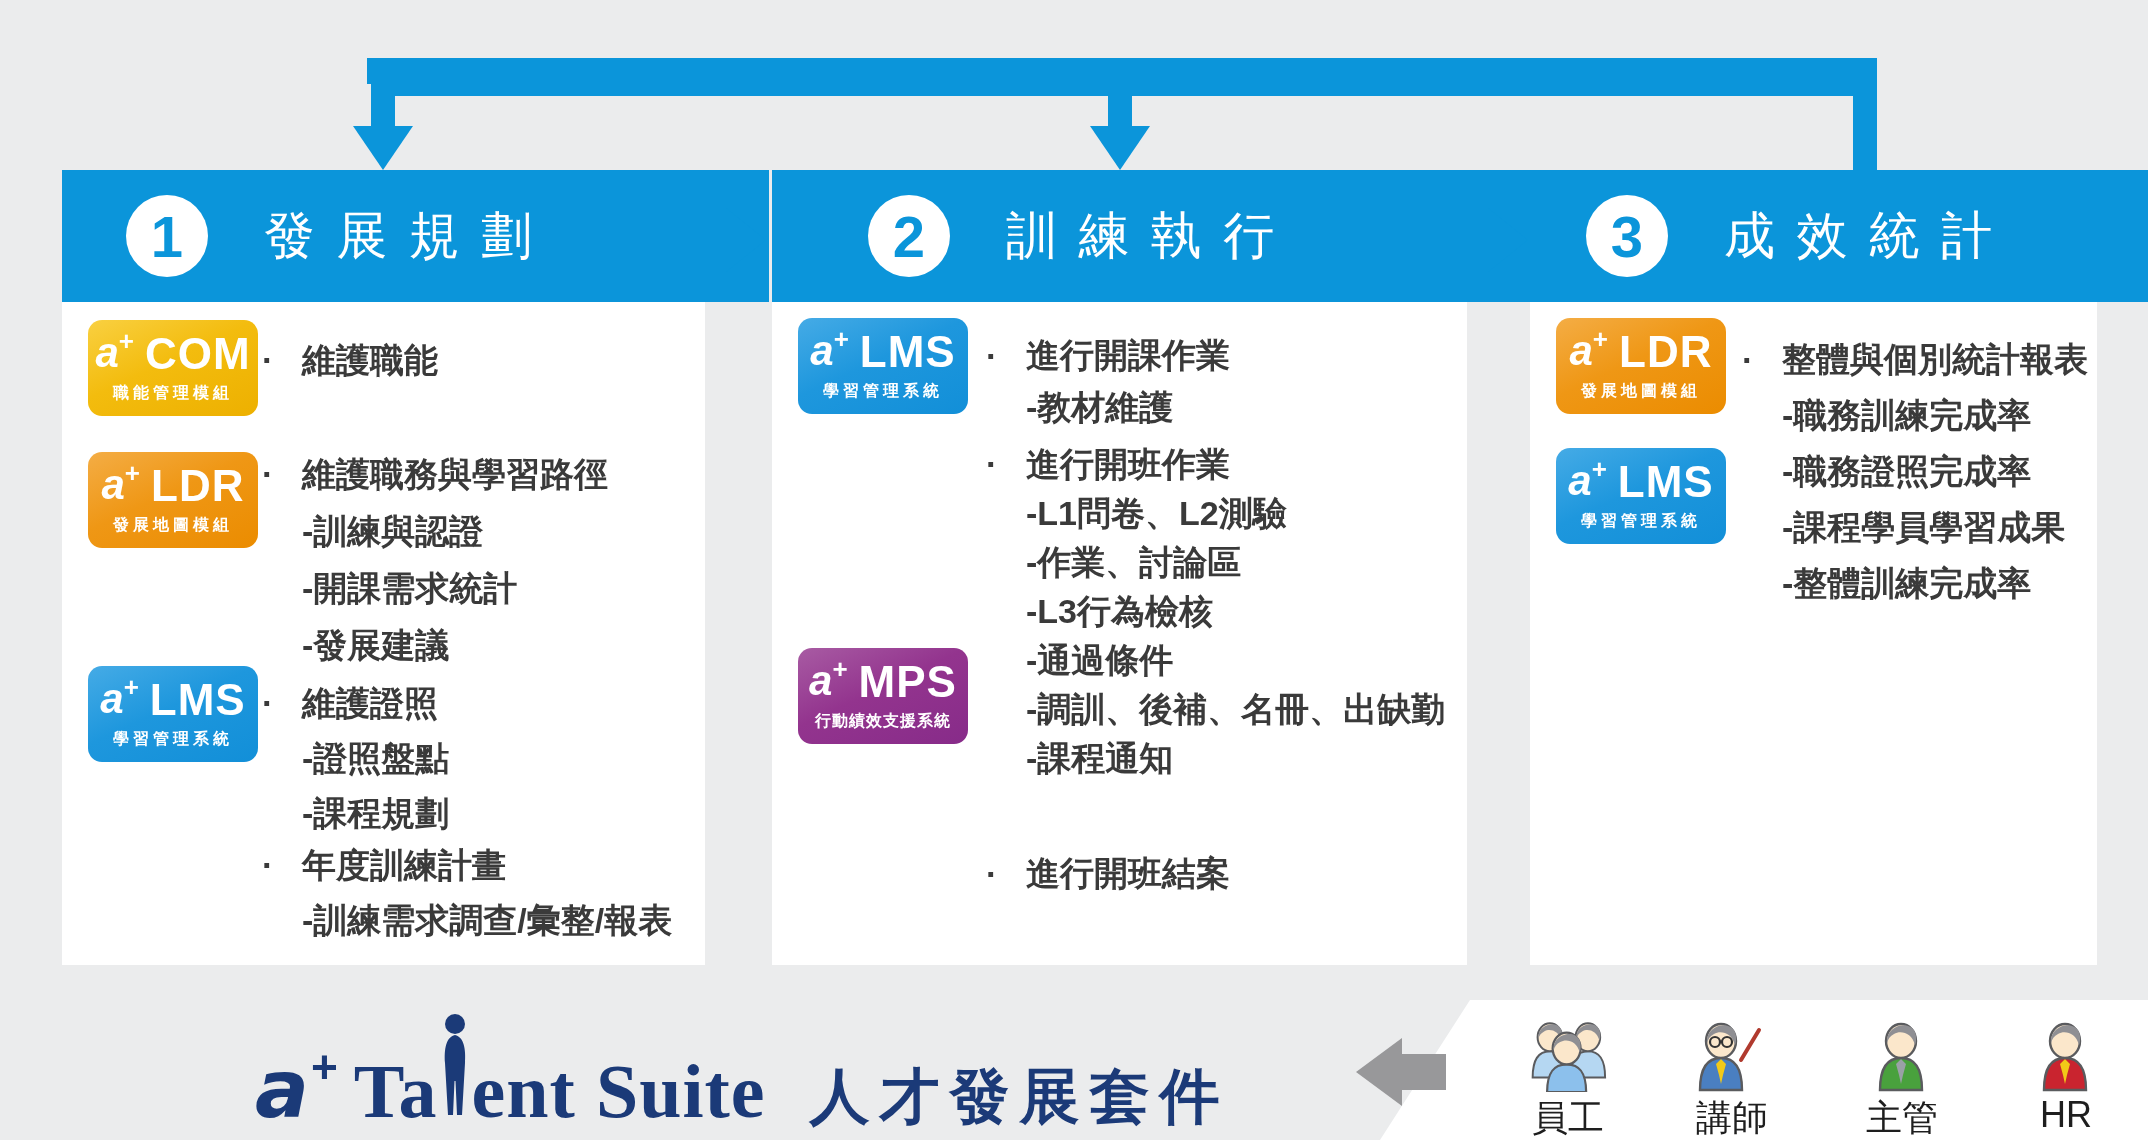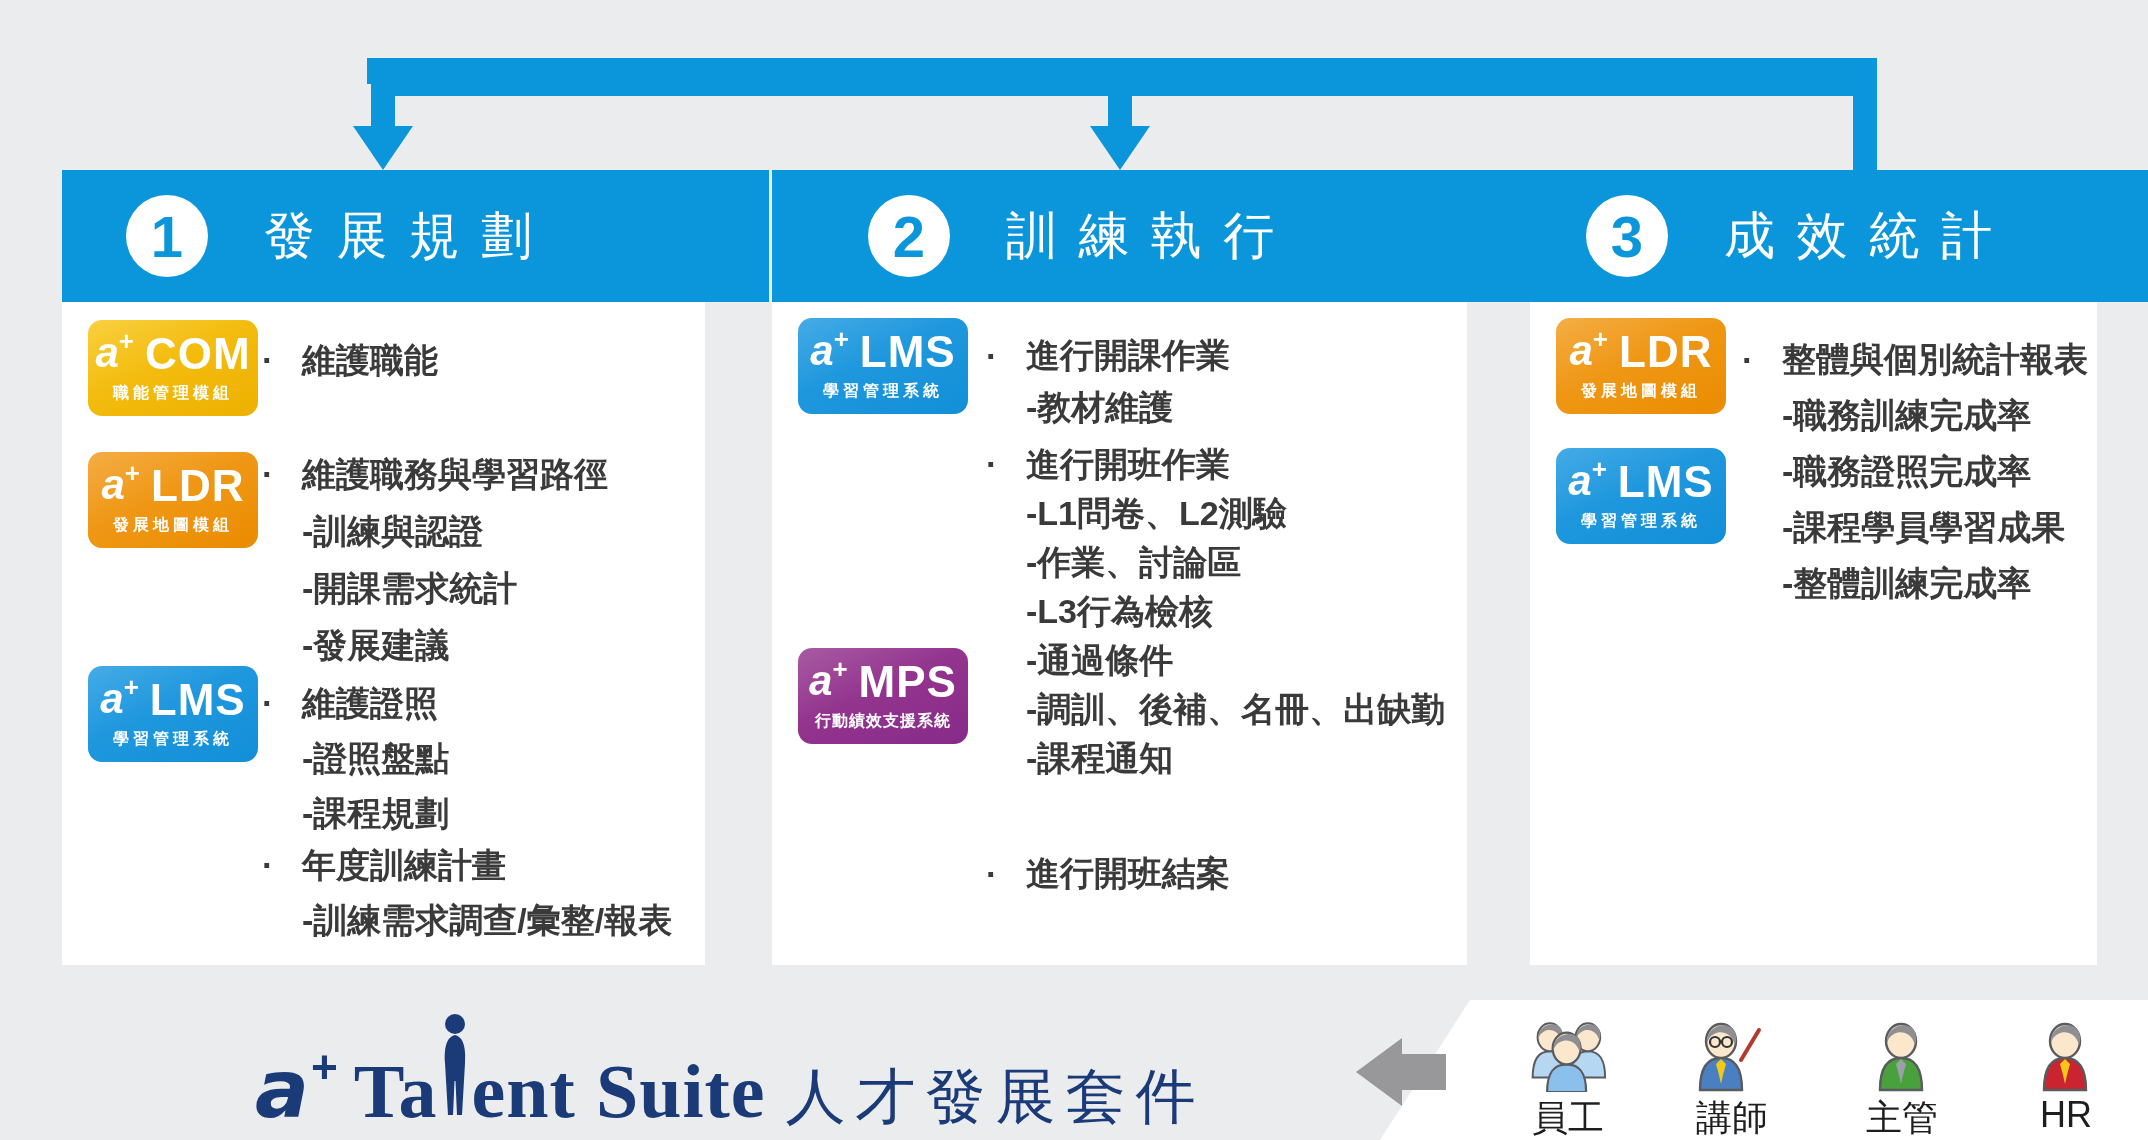--- a/index.html
+++ b/index.html
@@ -49,21 +49,21 @@
   .lh57 .line{height:57px;} .lh55 .line{height:55px;} .lh52 .line{height:52px;} .lh49 .line{height:49px;} .lh56 .line{height:56px;}
   .dot{width:30px;text-align:left;flex:none;}
   .headtext{margin-left:10px;}
   .sub{padding-left:40px;}
   
   .logo{position:absolute;left:255px;top:1008px;display:flex;align-items:baseline;color:#1b3a78;}
   .logo-a{font-size:80px;font-weight:bold;font-style:italic;font-family:"DejaVu Sans",sans-serif;}
   .logo-plus{font-size:46px;font-weight:bold;position:relative;top:-34px;margin-left:2px;}
   .logo-serif{font-family:"Liberation Serif",serif;font-weight:bold;font-size:76px;letter-spacing:1px;}
   .logo-man{margin:0 2px;}
-  .logo-cjk{font-size:60px;font-weight:normal;letter-spacing:10px;margin-left:20px;}
+  .logo-cjk{font-size:60px;font-weight:bold;letter-spacing:10px;margin-left:44px;}
   .band{position:absolute;left:1340px;top:1000px;width:808px;height:140px;background:#ffffff;
     clip-path:polygon(130px 0,100% 0,100% 100%,40px 100%);}
   .back-arrow{position:absolute;left:1356px;top:1038px;display:flex;align-items:center;}
   .ba-tri{width:0;height:0;border-top:34px solid transparent;border-bottom:34px solid transparent;
     border-right:46px solid #98989a;}
   .ba-stem{width:44px;height:36px;background:#98989a;}
   .role{position:absolute;top:1020px;width:120px;display:flex;flex-direction:column;align-items:center;}
   .role-label{font-size:36px;color:#1e1e1e;font-weight:500;margin-top:2px;}
 </style>
 </head>

